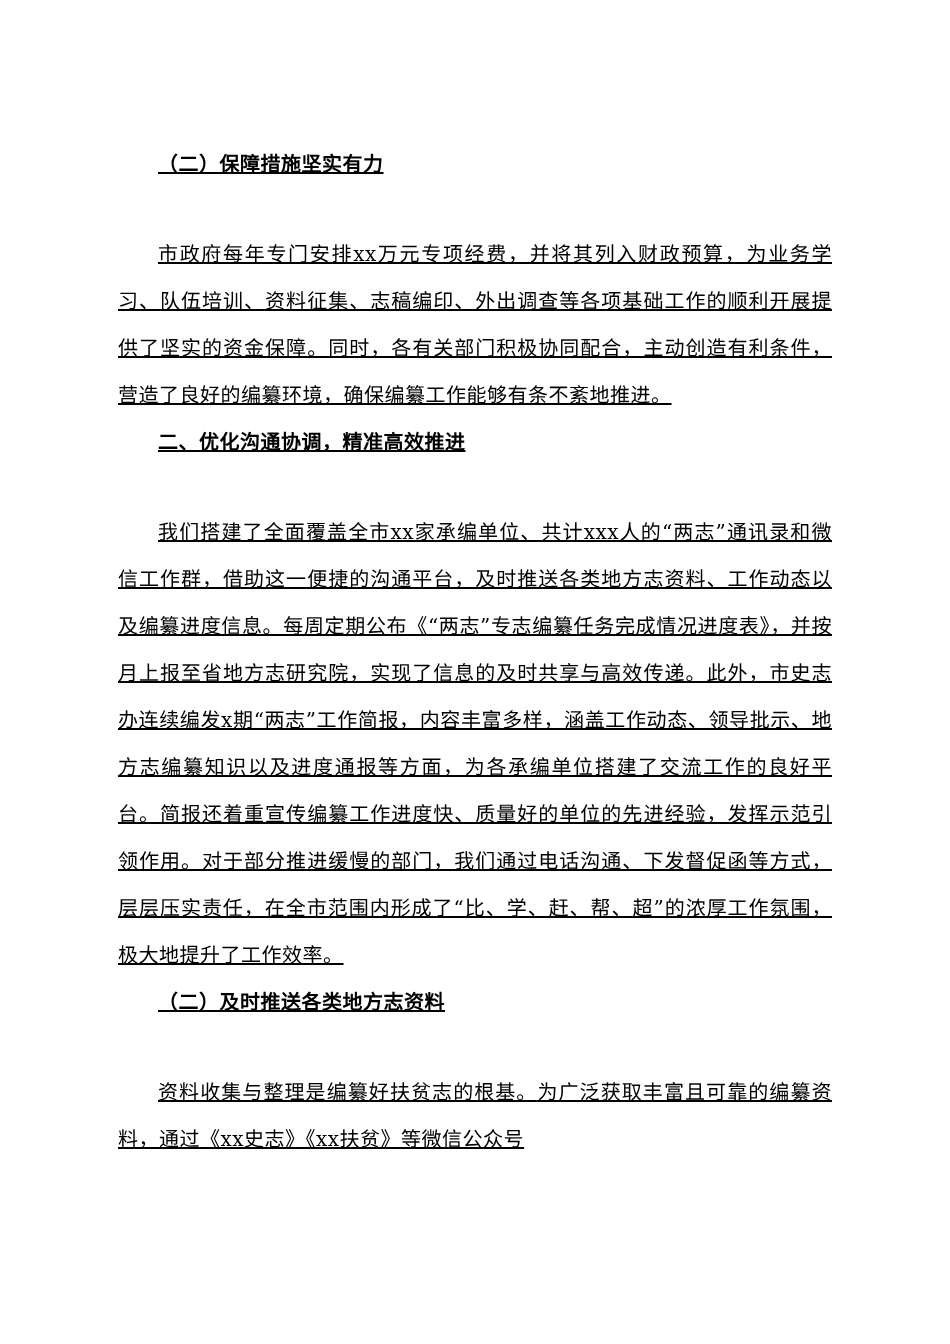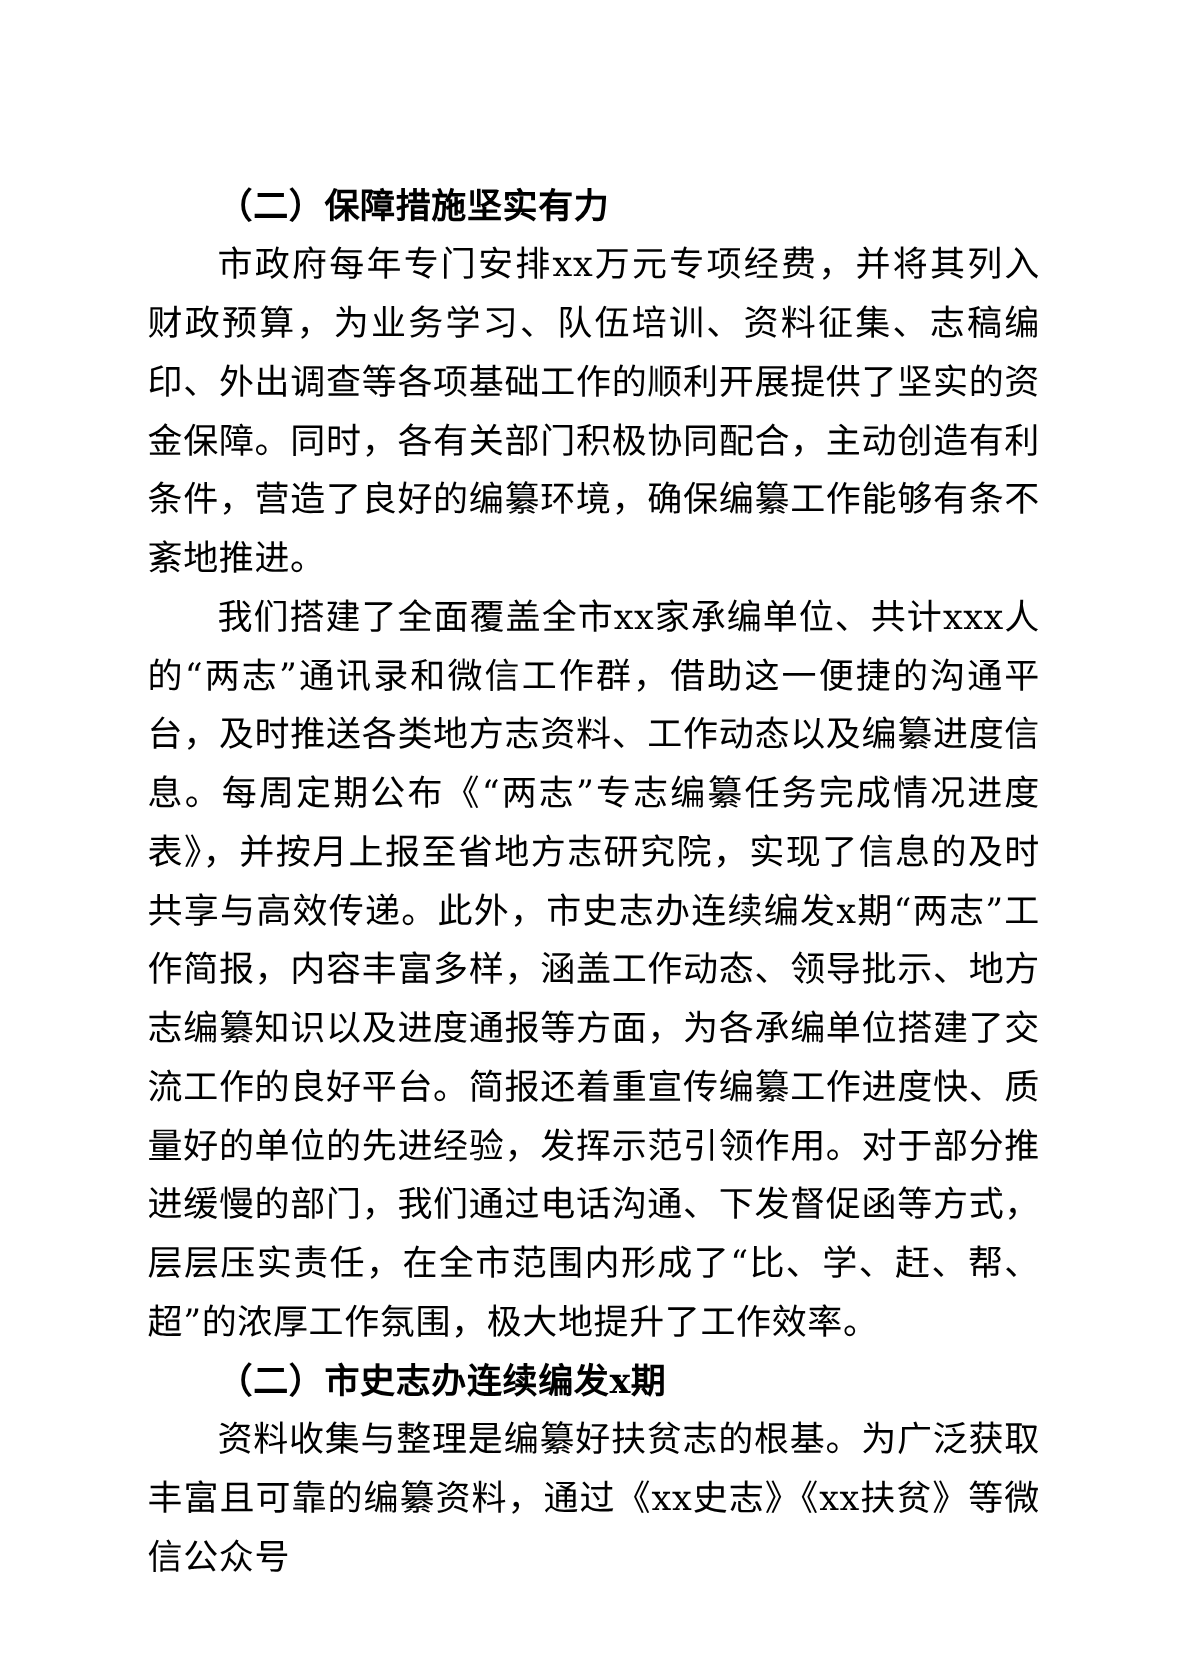--- a/index.html
+++ b/index.html
@@ -15,48 +15,51 @@
   .page {
     box-sizing: border-box;
     width: 950px;
     height: 1344px;
     background: #ffffff;
     color: #000000;
     padding: 141px 118px 60px 118px;
   }
   .line {
     margin: 0;
-    font-size: 28px;
+    font-size: 20px;
     line-height: 47px;
     text-align: justify;
     text-indent: 2em;
     letter-spacing: 0.5px;
     word-break: break-all;
+    text-decoration: underline;
   }
   .body-text {
     font-family: "DejaVu Serif", "Liberation Serif", serif;
     font-weight: 400;
+    margin-top: 43px;
   }
   .subheading {
     font-family: "DejaVu Serif", "Liberation Serif", serif;
     font-weight: 700;
   }
   .chapter {
     font-family: "DejaVu Sans", "Liberation Sans", sans-serif;
     font-weight: 700;
   }
 </style>
 </head>
 <body>
 
 <div class="page">
   <p class="line subheading">（二）保障措施坚实有力</p>
 
   <p class="line body-text">市政府每年专门安排xx万元专项经费，并将其列入财政预算，为业务学习、队伍培训、资料征集、志稿编印、外出调查等各项基础工作的顺利开展提供了坚实的资金保障。同时，各有关部门积极协同配合，主动创造有利条件，营造了良好的编纂环境，确保编纂工作能够有条不紊地推进。</p>
 
+  <p class="line chapter">二、优化沟通协调，精准高效推进</p>
 
 
   <p class="line body-text">我们搭建了全面覆盖全市xx家承编单位、共计xxx人的“两志”通讯录和微信工作群，借助这一便捷的沟通平台，及时推送各类地方志资料、工作动态以及编纂进度信息。每周定期公布《“两志”专志编纂任务完成情况进度表》，并按月上报至省地方志研究院，实现了信息的及时共享与高效传递。此外，市史志办连续编发x期“两志”工作简报，内容丰富多样，涵盖工作动态、领导批示、地方志编纂知识以及进度通报等方面，为各承编单位搭建了交流工作的良好平台。简报还着重宣传编纂工作进度快、质量好的单位的先进经验，发挥示范引领作用。对于部分推进缓慢的部门，我们通过电话沟通、下发督促函等方式，层层压实责任，在全市范围内形成了“比、学、赶、帮、超”的浓厚工作氛围，极大地提升了工作效率。</p>
 
-  <p class="line subheading">（二）市史志办连续编发x期</p>
+  <p class="line subheading">（二）及时推送各类地方志资料</p>
 
   <p class="line body-text">资料收集与整理是编纂好扶贫志的根基。为广泛获取丰富且可靠的编纂资料，通过《xx史志》《xx扶贫》等微信公众号</p>
 </div>
 
 </body></html>

